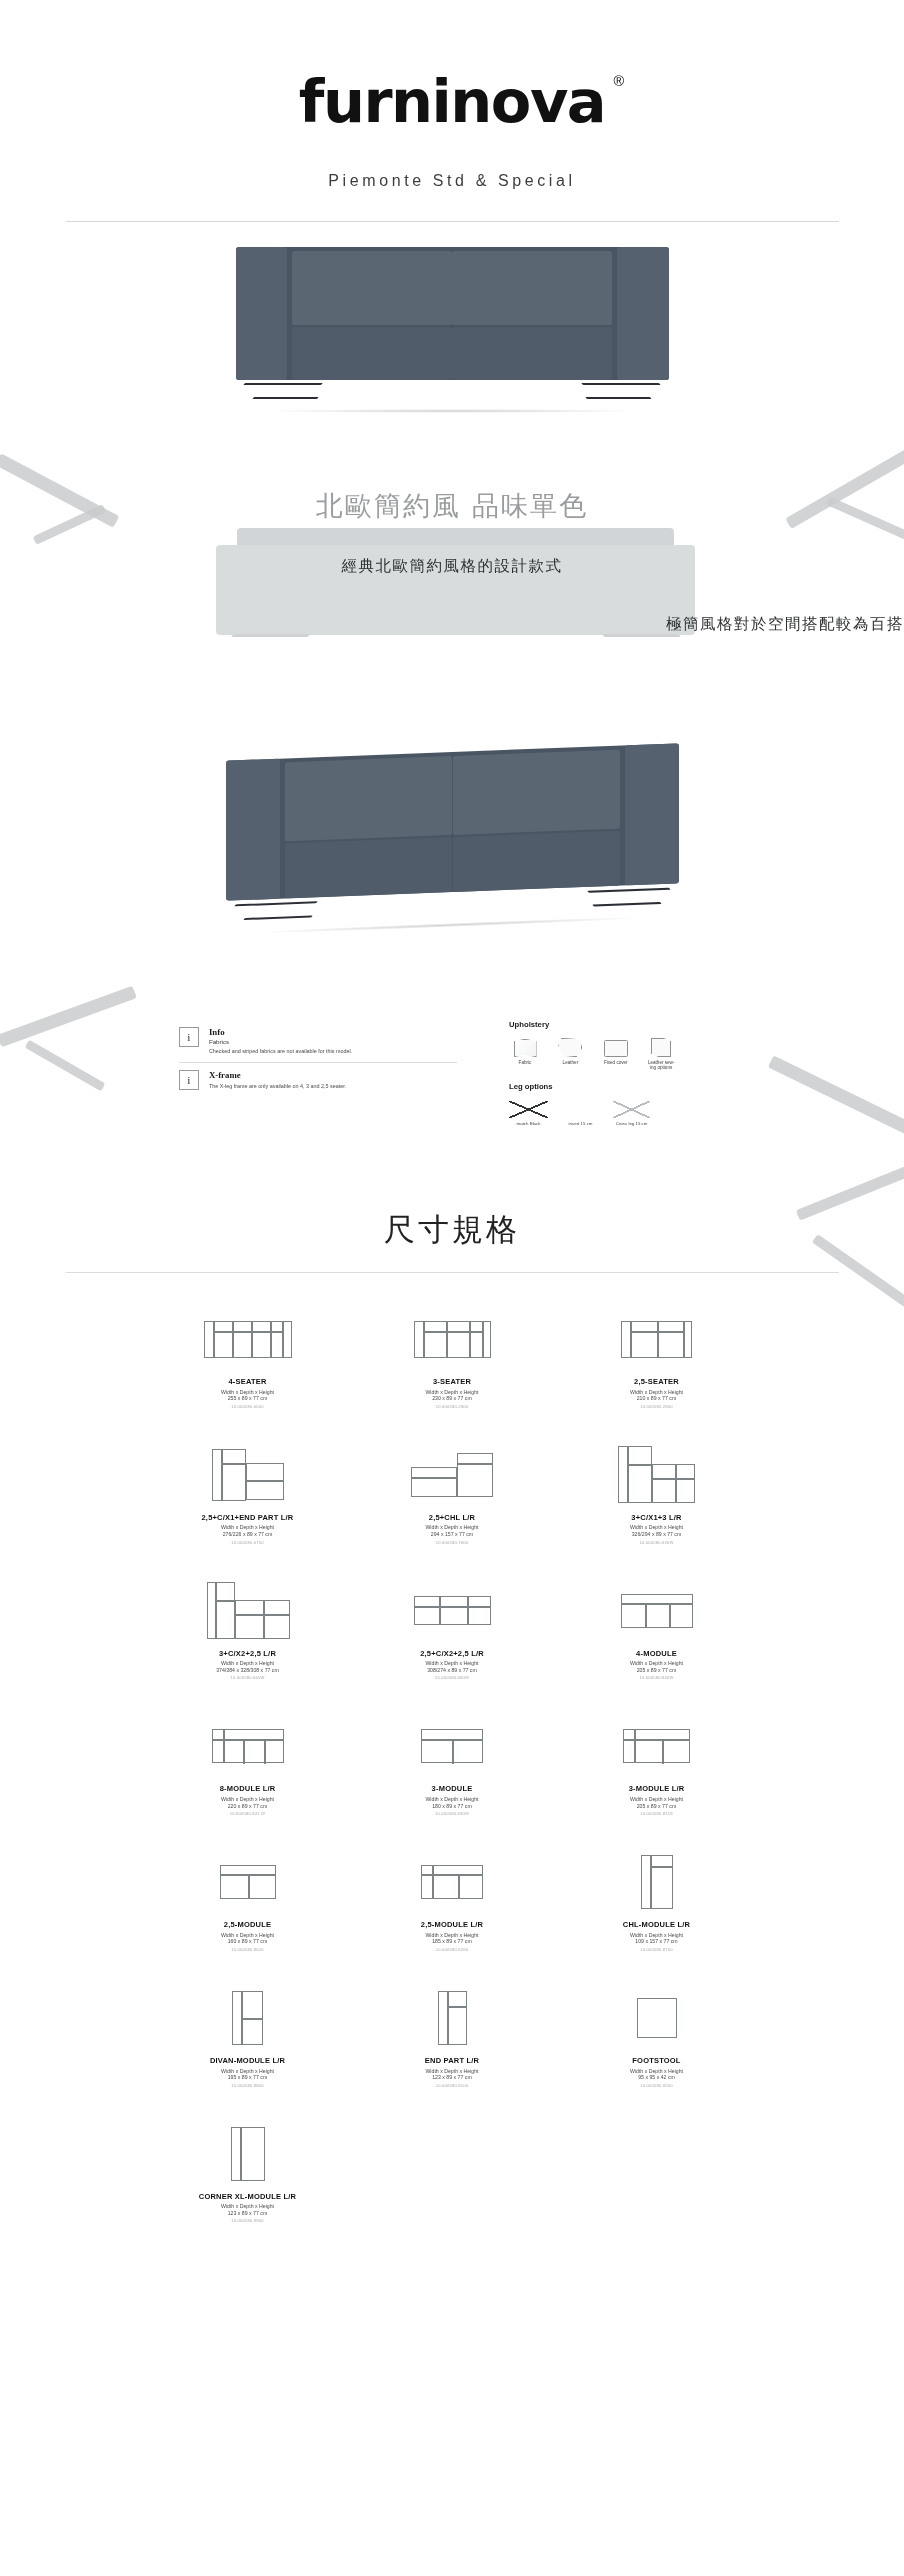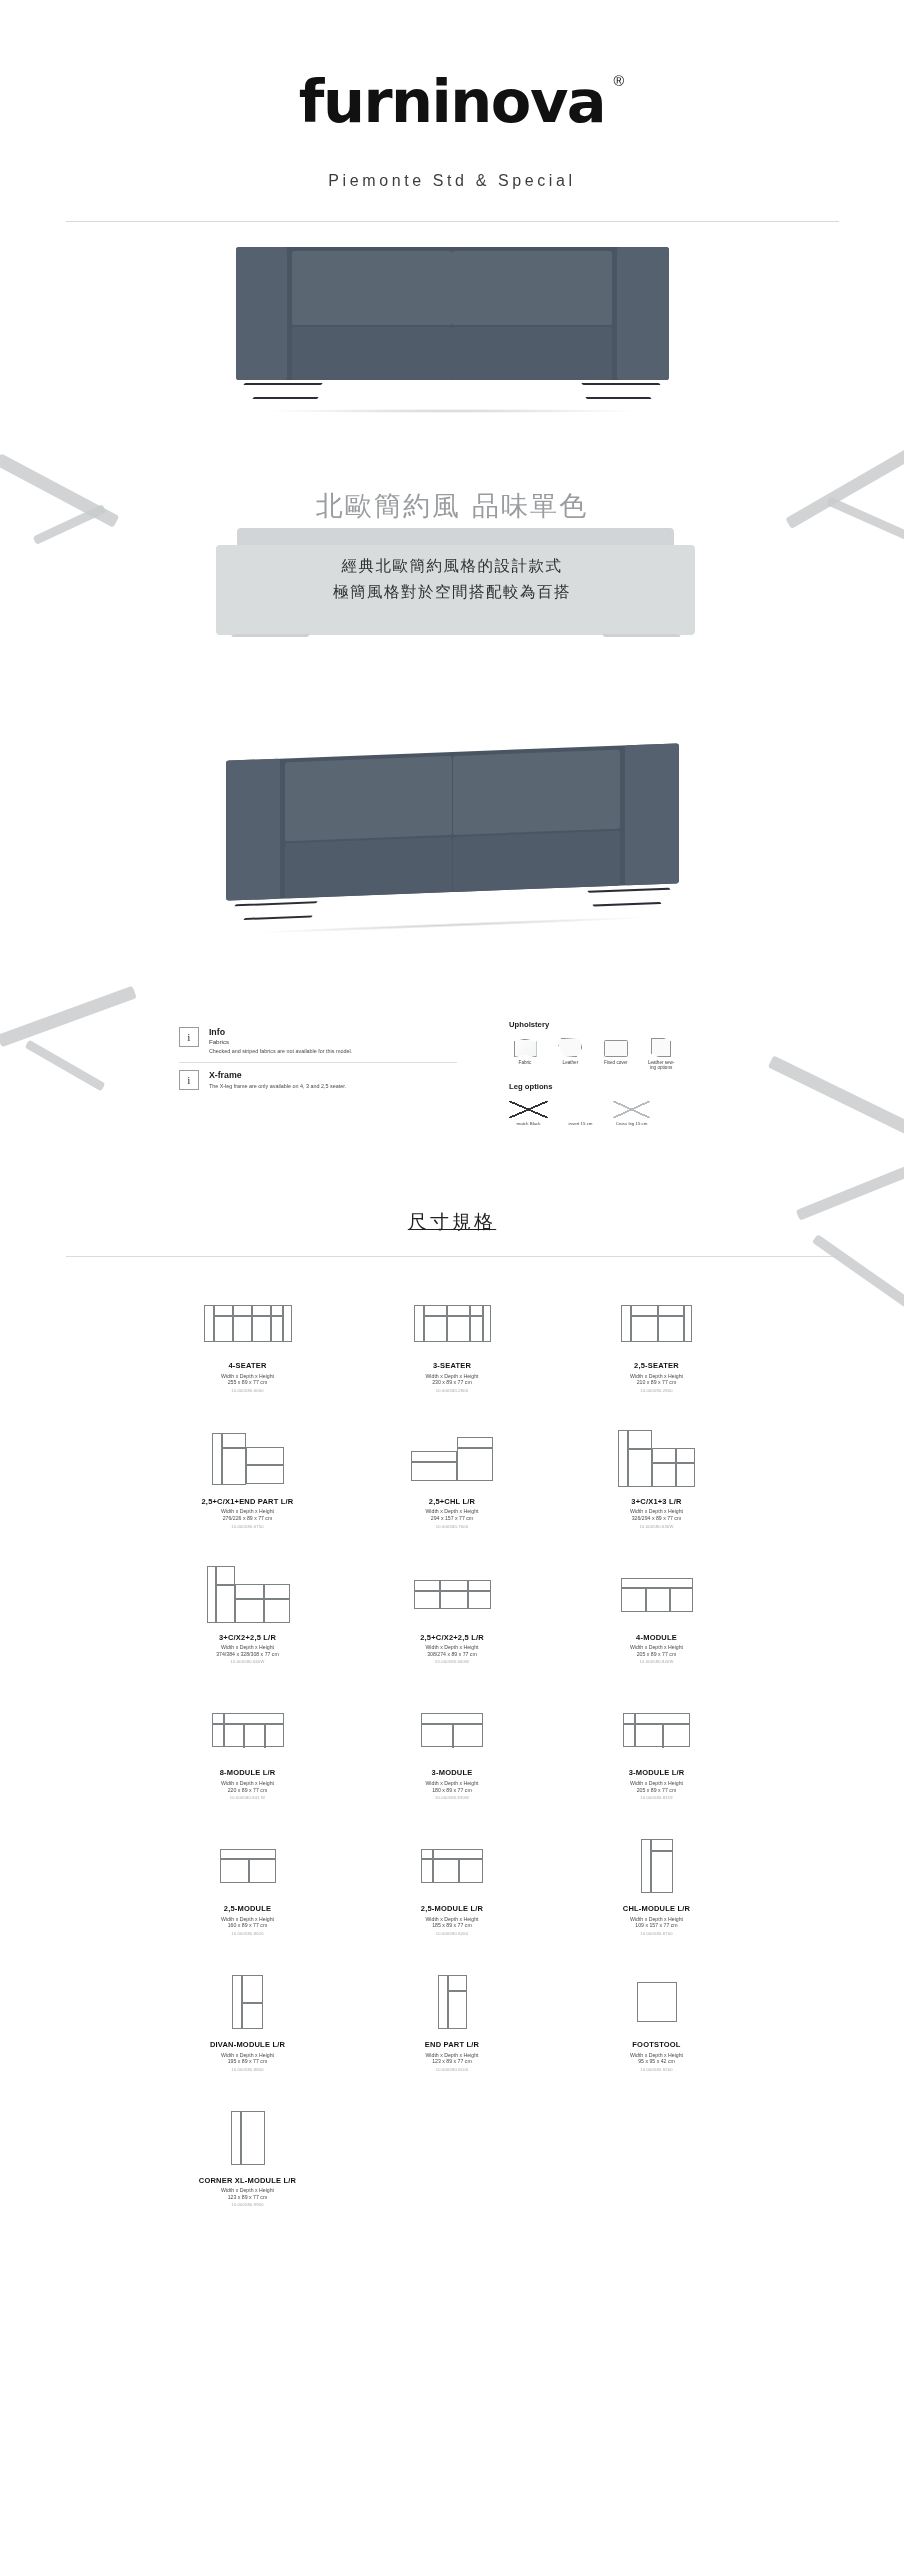--- a/index.html
+++ b/index.html
@@ -183,21 +183,21 @@
   .marketing-line {
     position: absolute;
     left: 0; right: 0;
     text-align: center;
     font-size: 15.5px;
     letter-spacing: 1.5px;
     color: #2d2f31;
     font-family: "DejaVu Sans", sans-serif;
   }
   .marketing-line.l1 { top: 82px; }
-  .marketing-line.l2 { top: 108px; }
+  .marketing-line.l2 { top: 140px; text-align: right; }
 
   
   .info-block {
     position: relative;
     width: 904px;
     margin-top: 31px;
     padding: 0 0 20.6px 0;
   }
   .info-inner {
     width: 546px;
@@ -220,20 +220,21 @@
     display: flex; align-items: center; justify-content: center;
     font-family: "Liberation Serif", serif;
     font-size: 11.3px;
     color: #333;
   }
   .info-texts .t-title {
     font-size: 8.8px;
     font-weight: bold;
     color: #1b1b1b;
     line-height: 1.25;
+    font-family: Liberation Serif, serif;
   }
   .info-texts .t-sub {
     font-size: 6.2px;
     color: #3a3a3a;
     line-height: 1.3;
   }
   .info-texts .t-body {
     font-size: 5.4px;
     color: #4a4a4a;
     line-height: 1.35;
@@ -297,26 +298,25 @@
     width: 37px; height: 17.5px;
     background:
       linear-gradient(to bottom right, transparent 47%, #b8bbbd 47%, #b8bbbd 53%, transparent 53%),
       linear-gradient(to bottom left, transparent 47%, #b8bbbd 47%, #b8bbbd 53%, transparent 53%);
   }
   .leg-label { font-size: 4.4px; color: #444; margin-top: 2.6px; line-height: 1.25; }
 
   
   .spec-title {
     text-align: center;
-    font-size: 19px;
+    font-size: 31px;
     letter-spacing: 3.1px;
     color: #222;
     margin-top: 62px;
     font-family: "DejaVu Sans", sans-serif;
-    text-decoration: underline;
   }
   .spec-rule {
     width: 773px;
     height: 0.5px;
     background: #dcdcdc;
     margin: 20.6px auto 0 auto;
   }
 
   .grid {
     width: 598px;

